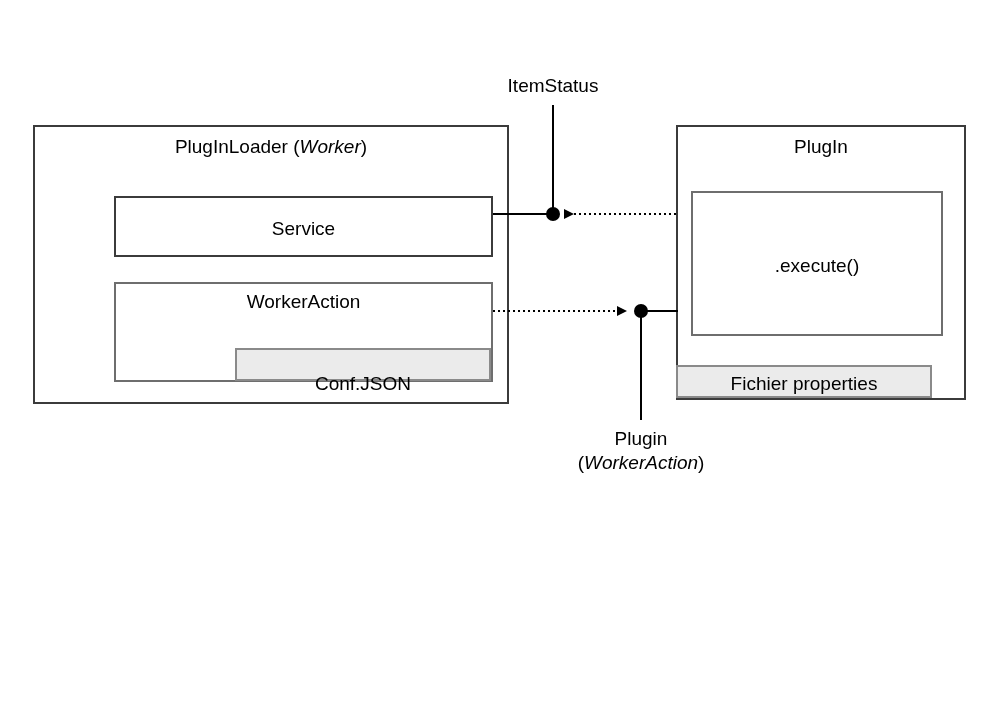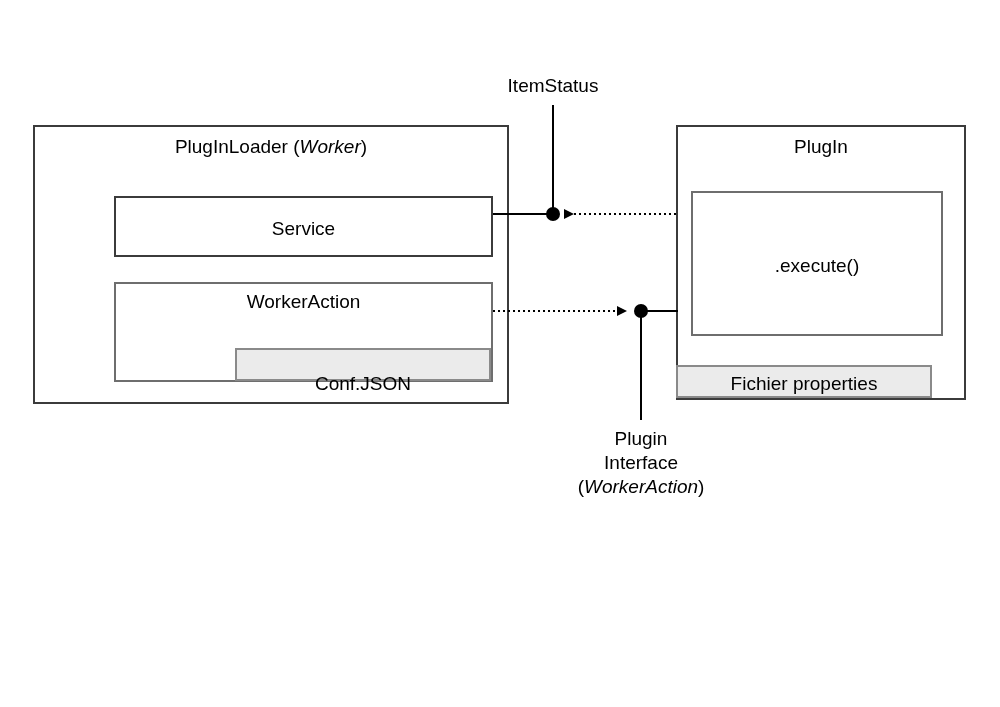--- a/index.html
+++ b/index.html
@@ -143,17 +143,16 @@
 
     <line x1="641" y1="315" x2="641" y2="420" stroke="#000000" stroke-width="2"></line>
 
     <circle cx="641" cy="311" r="7" fill="#000000"></circle>
   </svg>
 
   <div class="free-label" style="left:553px; top:74px;">ItemStatus</div>
 
   <div class="multi-label" style="left:641px; top:427px;">
     <div>Plugin</div>
-    <div>Interface</div>
     <div><span>(</span><span class="italic">WorkerAction</span><span>)</span></div>
   </div>
 
 </div>
 
 </body></html>

